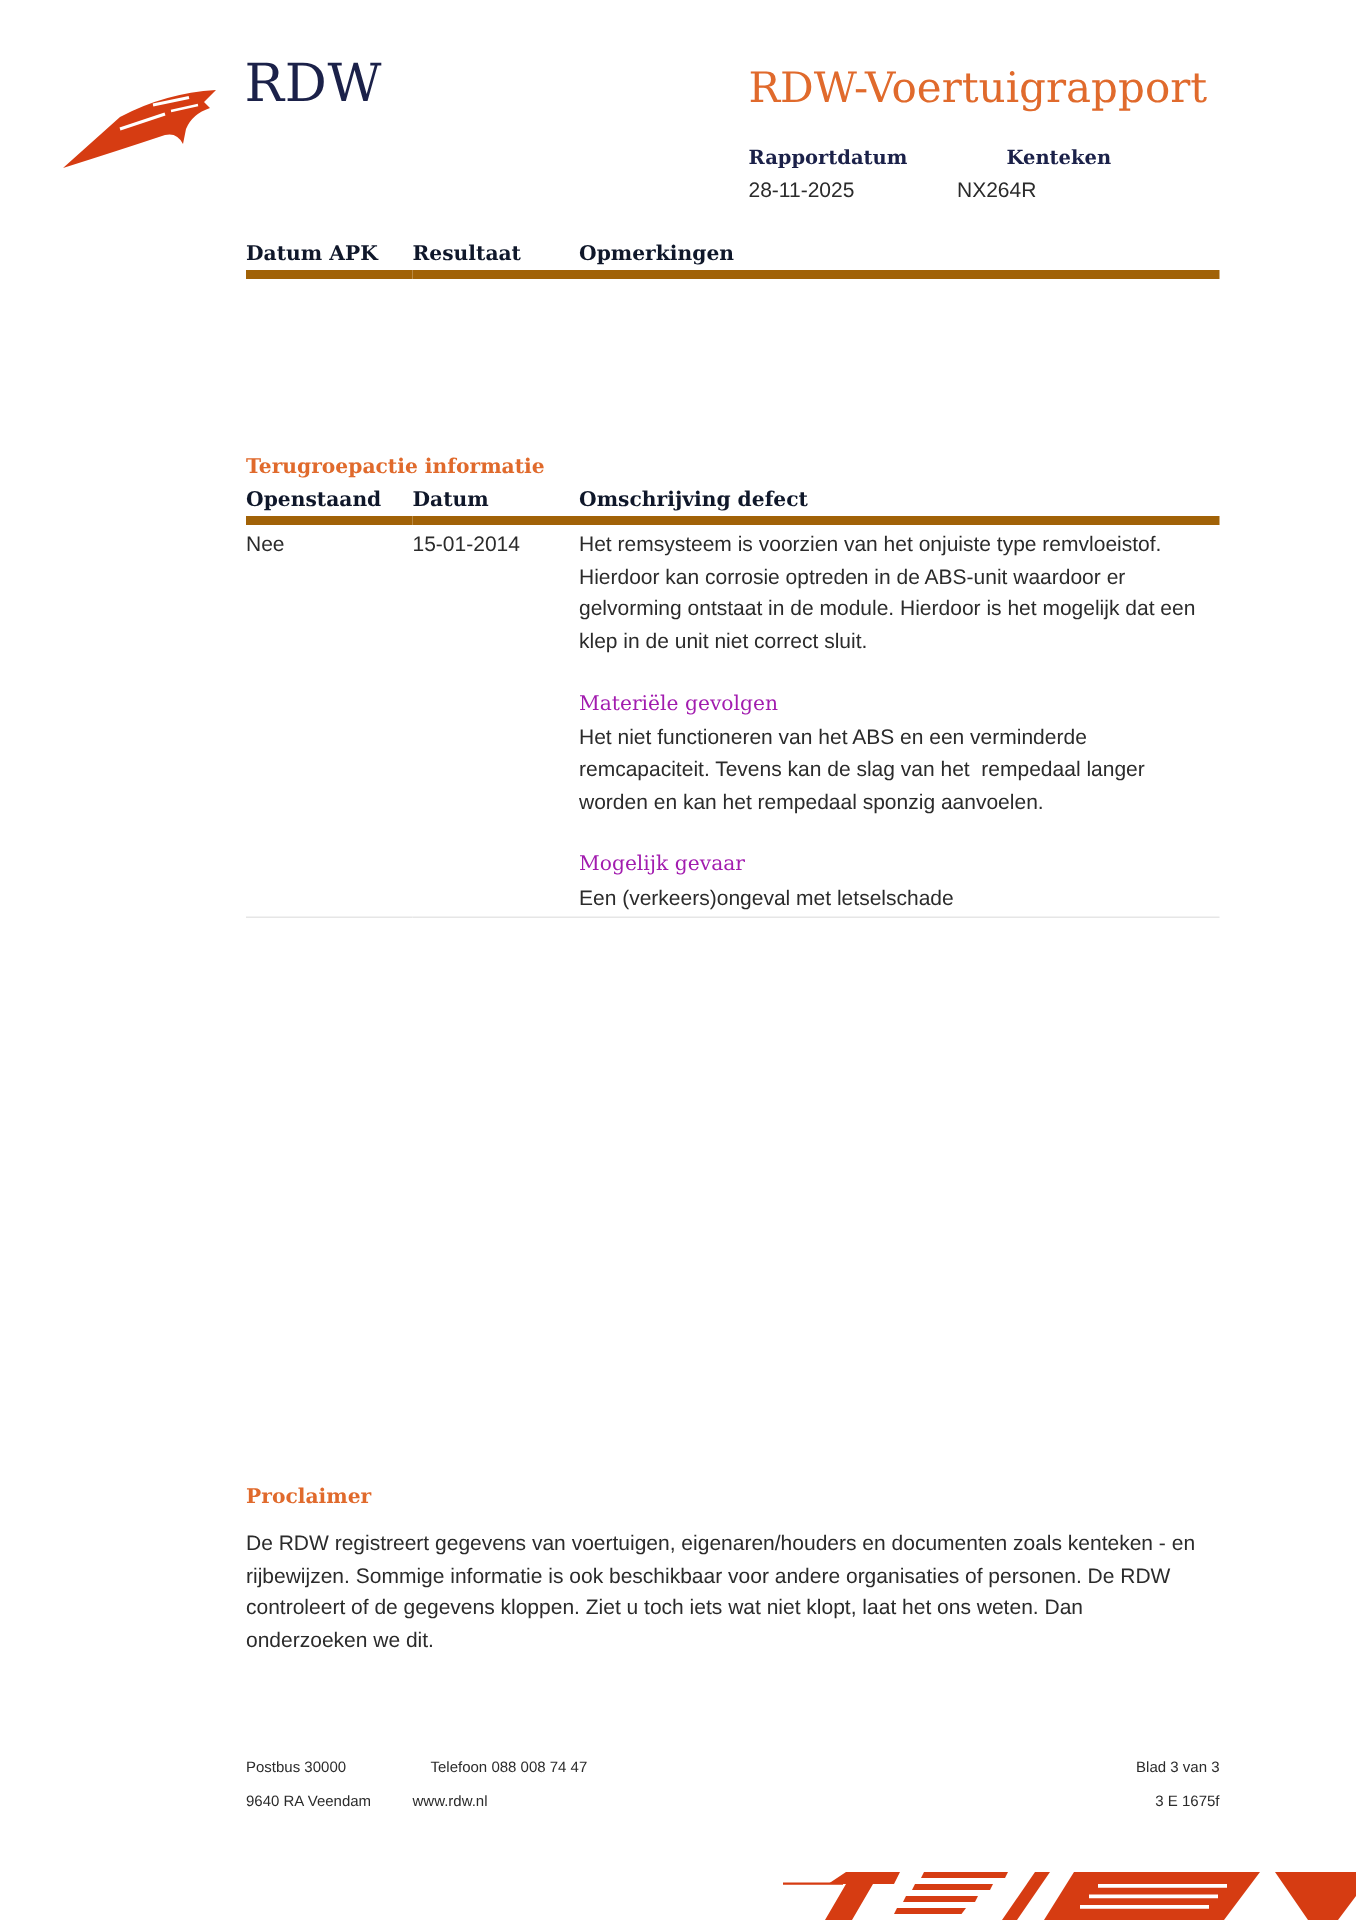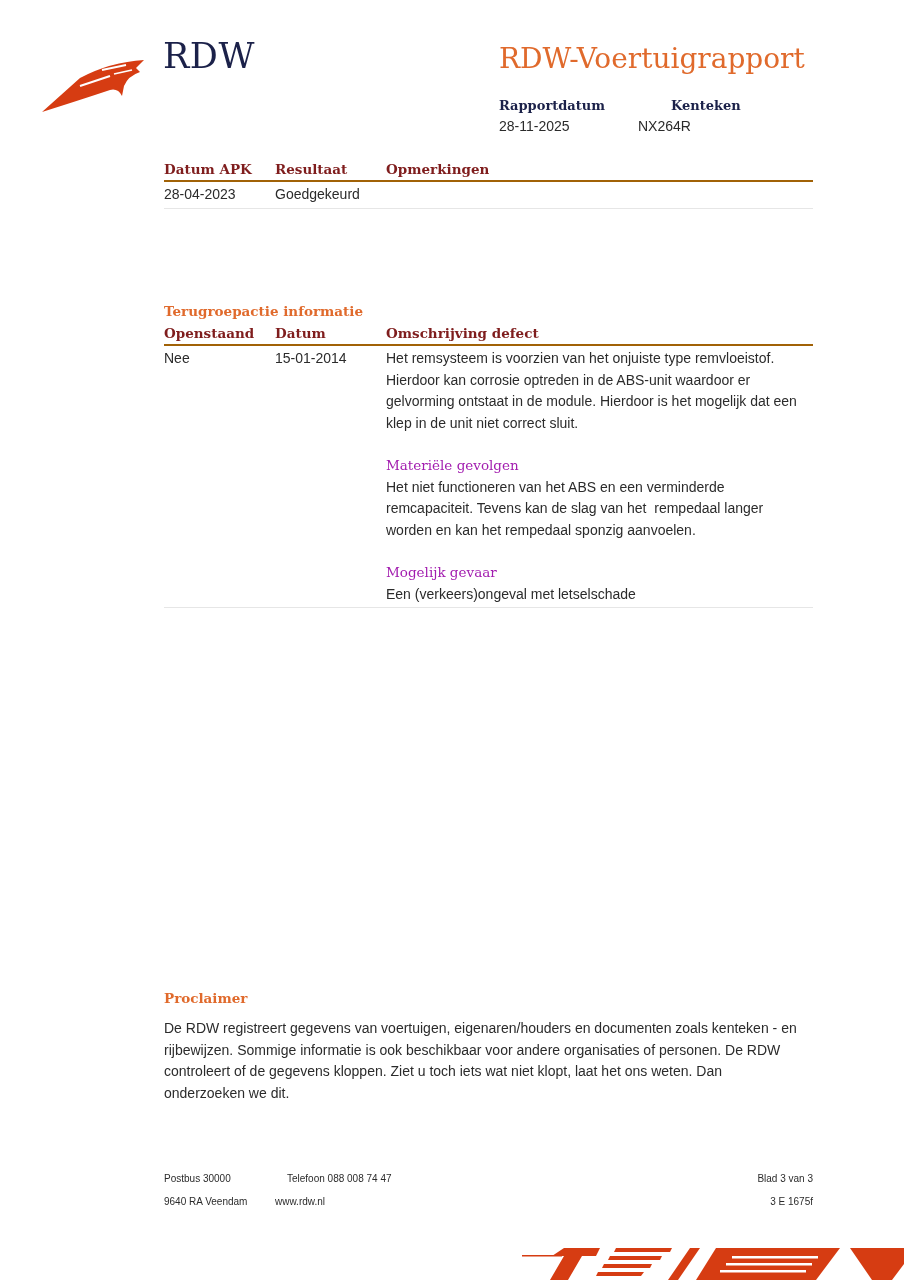--- a/index.html
+++ b/index.html
@@ -6,22 +6,22 @@
   body { width:904px; height:1280px; position:relative; overflow:hidden;
          font-family:"Liberation Sans", sans-serif; color:#2b2b2b; }
   .serif { font-family:"DejaVu Serif", "Liberation Serif", serif; }
   .abs { position:absolute; }
   .logo-icon { left:40px; top:56px; width:110px; height:60px; }
   .brand { left:163px; top:36px; font-size:35px; color:#1b2149; letter-spacing:0.5px; }
   .doc-title { left:499px; top:42px; font-size:28px; color:#e06a2c; }
   .meta-label { font-size:13px; font-weight:bold; color:#1b2149; }
   .meta-value { font-size:14px; color:#2b2b2b; }
   table.grid { position:absolute; left:164px; width:649px; border-collapse:collapse; }
-  table.grid th { text-align:left; font-size:13.5px; font-weight:bold; color:#7f1d1d;
-                  padding:0 0 2px 0; border-bottom:2px solid #a16207; height:18px; }
+  table.grid th { text-align:left; font-size:13.5px; font-weight:bold; color:#0f172a;
+                  padding:0 0 2px 0; border-bottom:6px solid #a16207; height:18px; }
   table.grid td { font-size:14px; color:#2b2b2b; vertical-align:top; padding:2px 0 2px 0;
                   line-height:21.5px; border-bottom:1px solid #e6e6e6; }
   .col1 { width:111px; } .col2 { width:111px; }
   .sub-head { font-weight:normal; color:#a21caf; font-size:13.5px; }
   .section-title { font-size:13.5px; font-weight:bold; color:#e06a2c; }
   .para { font-size:14px; line-height:21.5px; color:#2b2b2b; }
   .foot { font-size:10px; color:#2b2b2b; }
   .bottom-graphic { left:520px; top:1244px; width:384px; height:36px; }
 </style>
 </head>
@@ -44,25 +44,20 @@
 
 <table class="grid" style="top:160px;">
   <thead>
     <tr>
       <th class="col1 serif">Datum APK</th>
       <th class="col2 serif">Resultaat</th>
       <th class="serif">Opmerkingen</th>
     </tr>
   </thead>
   <tbody>
-    <tr>
-      <td>28-04-2023</td>
-      <td>Goedgekeurd</td>
-      <td></td>
-    </tr>
   </tbody>
 </table>
 
 <div class="abs section-title serif" style="left:164px; top:303px;">Terugroepactie informatie</div>
 <table class="grid" style="top:324px;">
   <thead>
     <tr>
       <th class="col1 serif">Openstaand</th>
       <th class="col2 serif">Datum</th>
       <th class="serif">Omschrijving defect</th>

